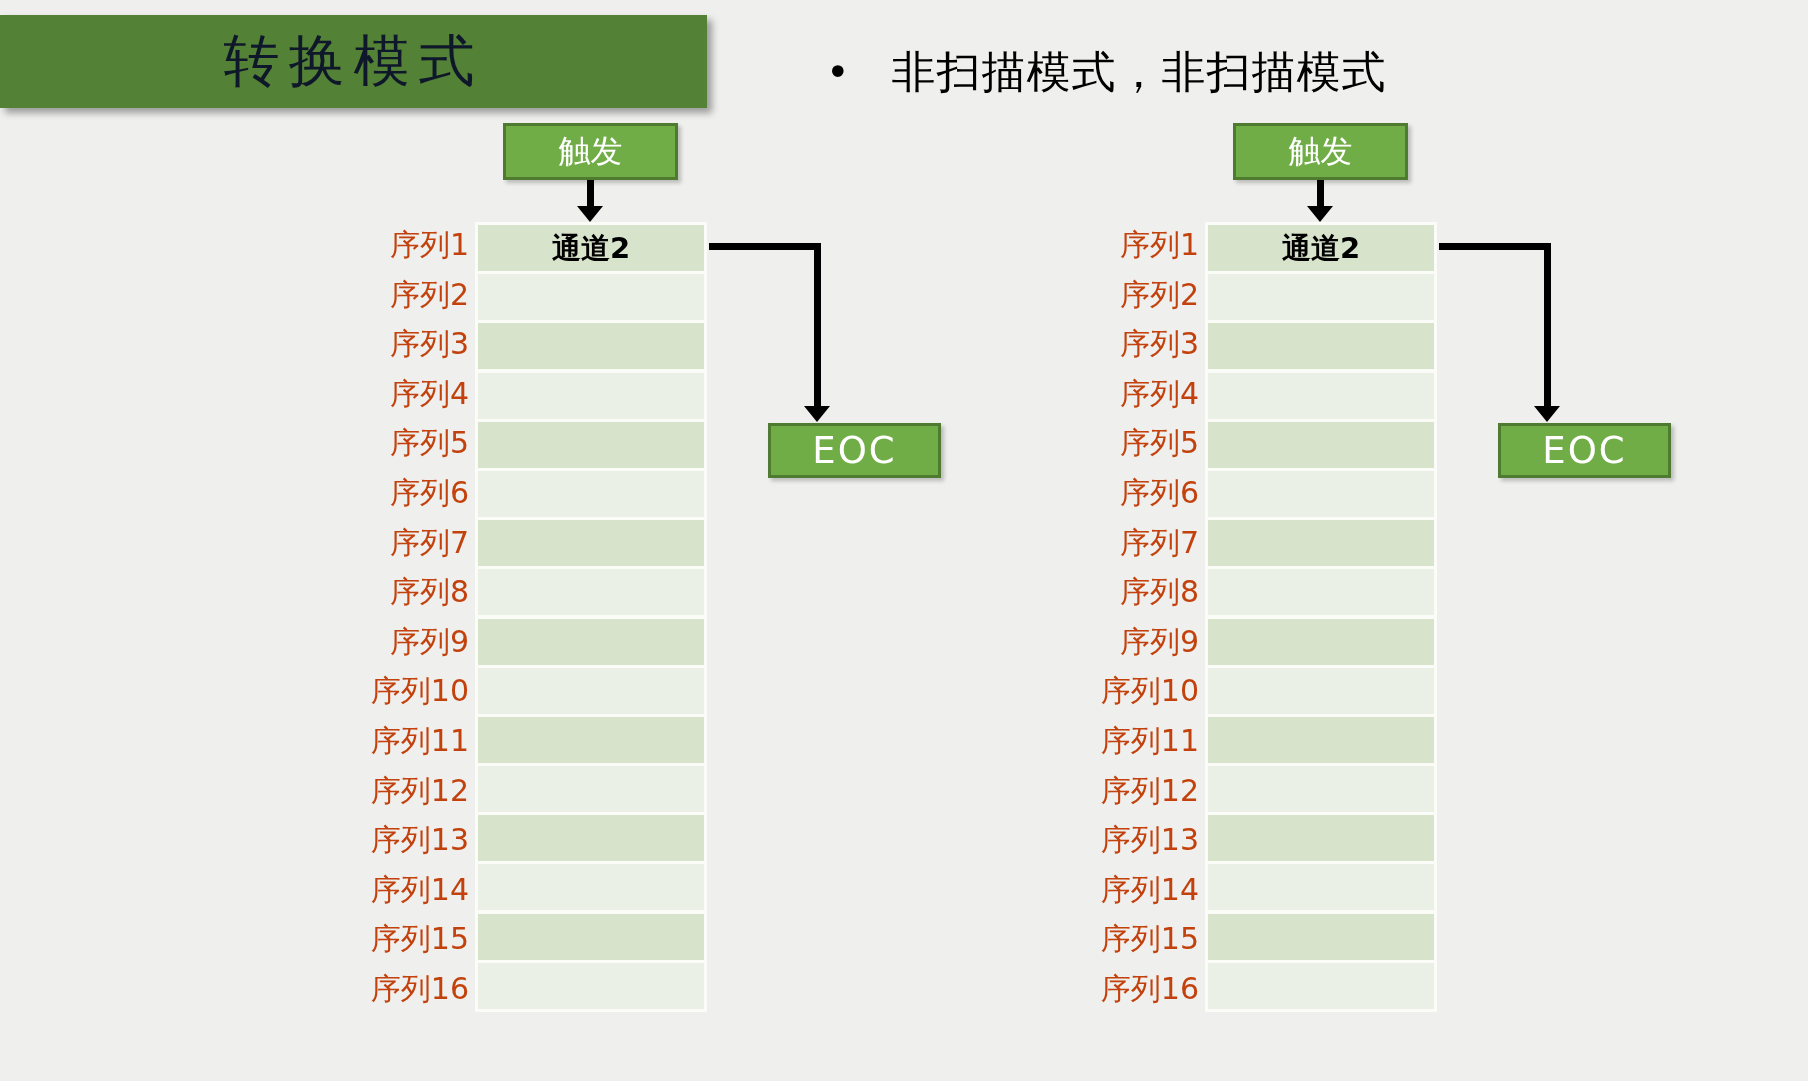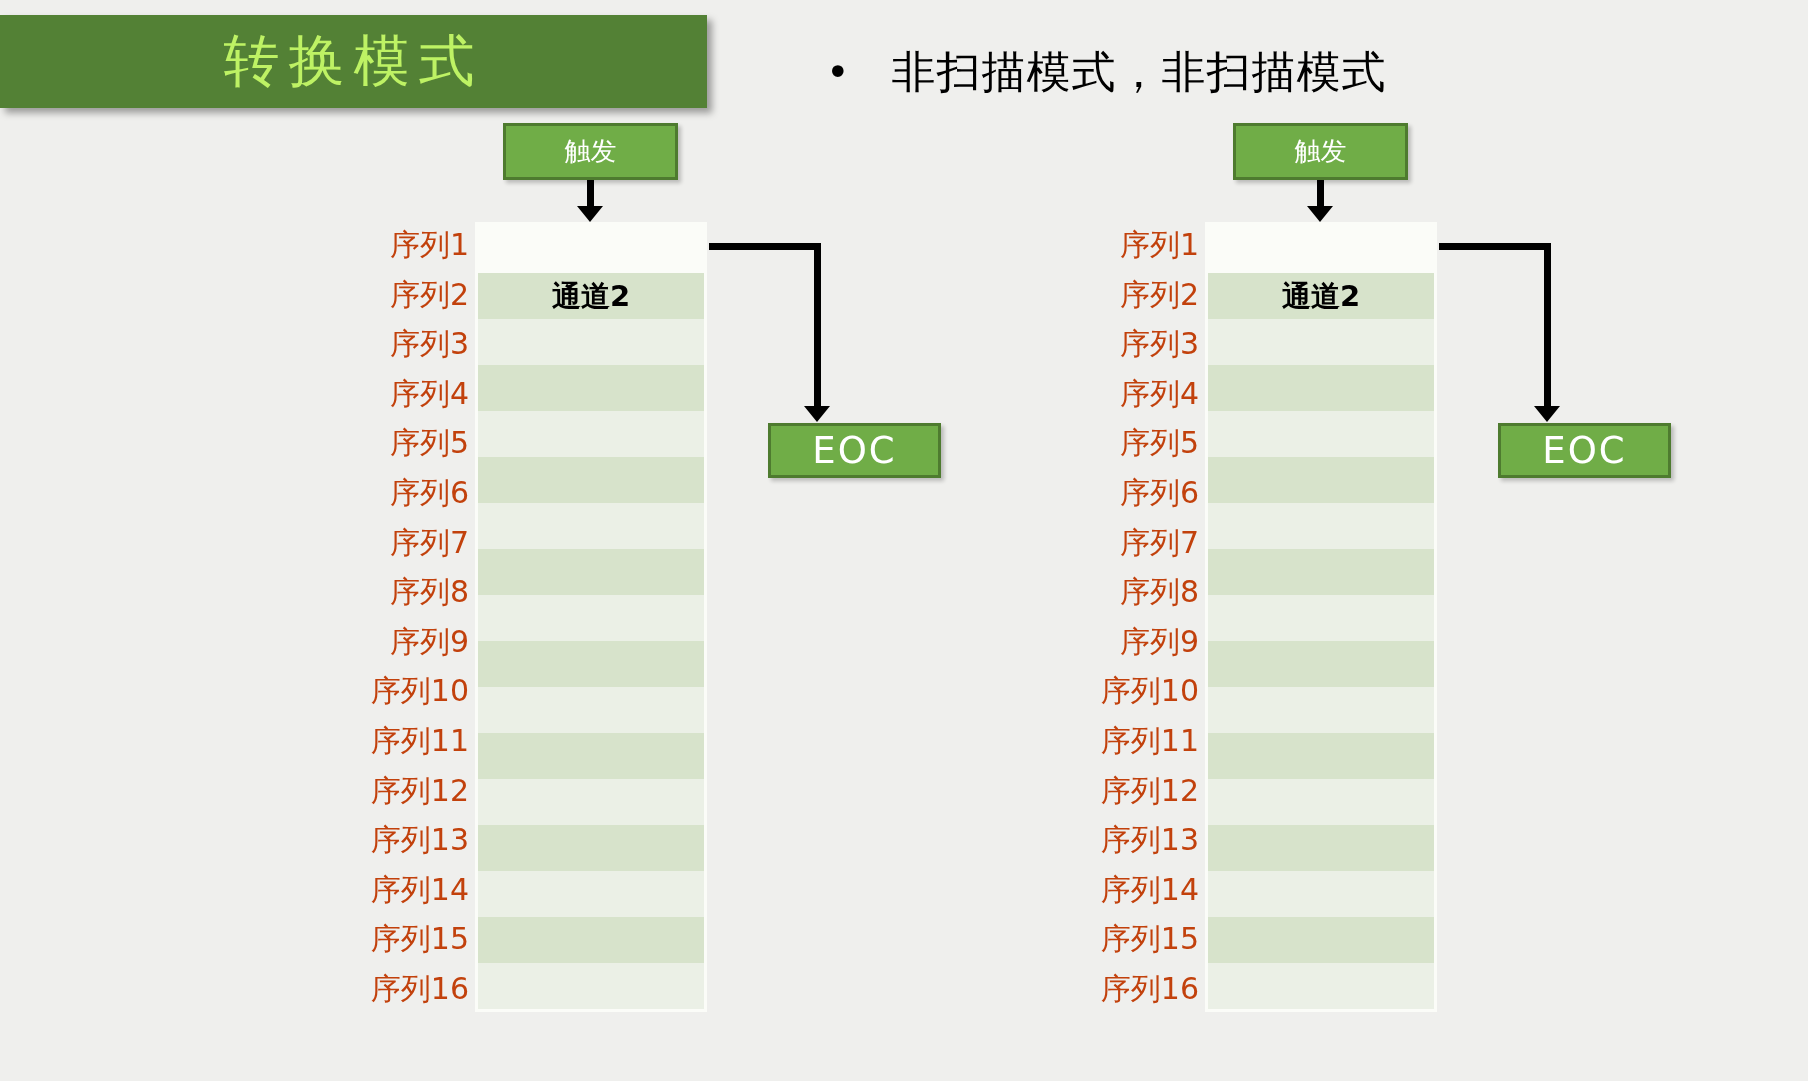--- a/index.html
+++ b/index.html
@@ -4,41 +4,41 @@
 <style>
   * { box-sizing: border-box; }
   html, body { margin: 0; padding: 0; background: #EFEFED; }
   .slide {
     position: relative; width: 1808px; height: 1081px;
     background: #EFEFED; overflow: hidden;
     font-family: "DejaVu Sans", "Liberation Sans", sans-serif;
   }
   .title-banner {
     position: absolute; left: 0; top: 15px; width: 707px; height: 93px;
-    background: #538135; color: #bef264;
+    background: #538135; color: #0f172a;
     display: flex; align-items: center; justify-content: center;
     font-size: 56px; letter-spacing: 9px;
     box-shadow: 5px 5px 7px rgba(0,0,0,0.35);
   }
   .bullet-line {
     position: absolute; left: 826px; top: 44px; height: 56px;
     display: flex; align-items: center; color: #000000;
   }
   .bullet-marker { font-size: 40px; margin-right: 42px; line-height: 1; }
   .bullet-text { font-size: 44px; letter-spacing: 1px; white-space: nowrap; }
 
   .diagram { position: absolute; top: 0; width: 910px; height: 1081px; }
   .diagram.right { left: 730px; }
   .diagram.left { left: 0; }
 
   .trigger-btn {
     position: absolute; left: 503px; top: 123px; width: 175px; height: 57px;
     background: #70AD47; border: 3px solid #4E7B2F; color: #FFFFFF;
     display: flex; align-items: center; justify-content: center;
-    font-size: 26px; box-shadow: 3px 3px 4px rgba(0,0,0,0.22);
+    font-size: 32px; box-shadow: 3px 3px 4px rgba(0,0,0,0.22);
   }
   .arrow-line { position: absolute; background: #000000; }
   .arrow-head {
     position: absolute; width: 0; height: 0;
     border-left: 13px solid transparent; border-right: 13px solid transparent;
     border-top: 16px solid #000000;
   }
   .trigger-line { left: 587px; top: 180px; width: 7px; height: 30px; }
   .trigger-head { left: 577px; top: 206px; }
 
@@ -46,21 +46,21 @@
     position: absolute; left: 349px; top: 222px; width: 120px; height: 790px;
     display: flex; flex-direction: column; justify-content: space-between;
   }
   .seq-label {
     height: 46px; line-height: 46px; text-align: right;
     font-size: 30px; color: #c2410c; white-space: nowrap;
   }
   .table {
     position: absolute; left: 475px; top: 222px; width: 232px; height: 790px;
     background: #FBFCF8; padding: 3px;
-    display: flex; flex-direction: column; justify-content: flex-end;
+    display: flex; flex-direction: column; justify-content: space-between;
   }
   .seq-cell {
     height: 46px; line-height: 46px; text-align: center;
     font-size: 29px; color: #000000;
   }
   .seq-cell:nth-child(odd)  { background: #D7E3CB; }
   .seq-cell:nth-child(even) { background: #EBF0E6; }
   .seq-cell:first-child { font-weight: bold; }
 
   .elbow-h { left: 709px; top: 243px; width: 112px; height: 7px; }

